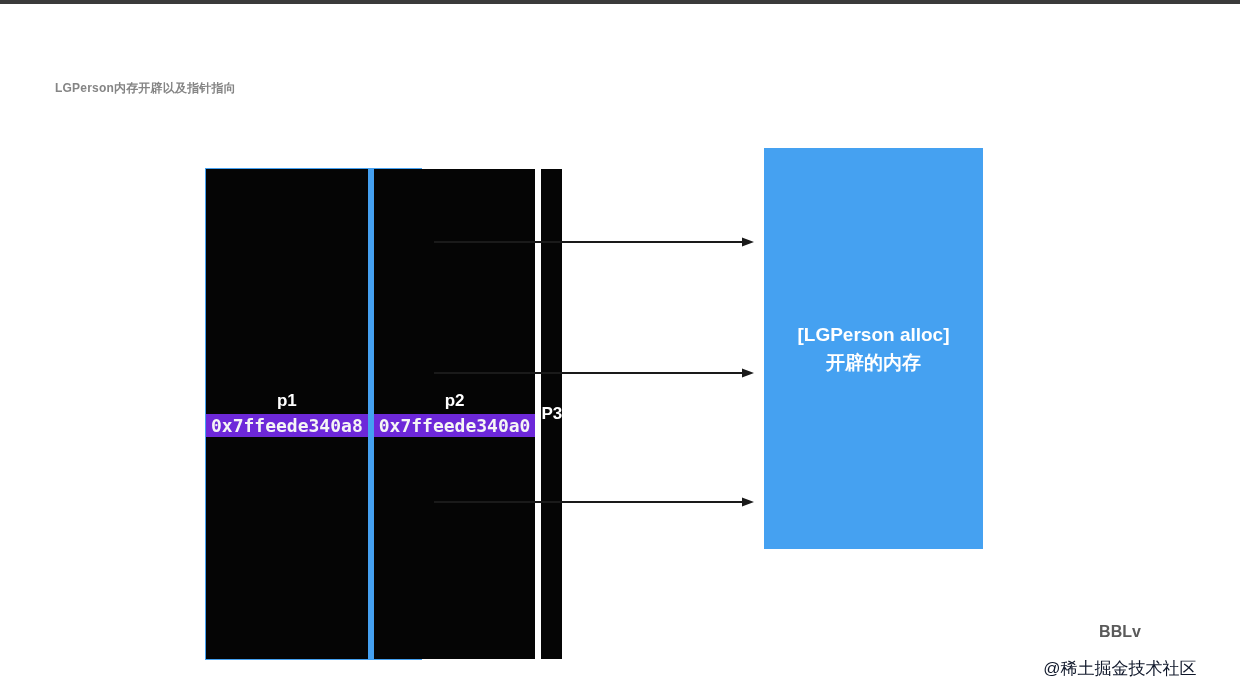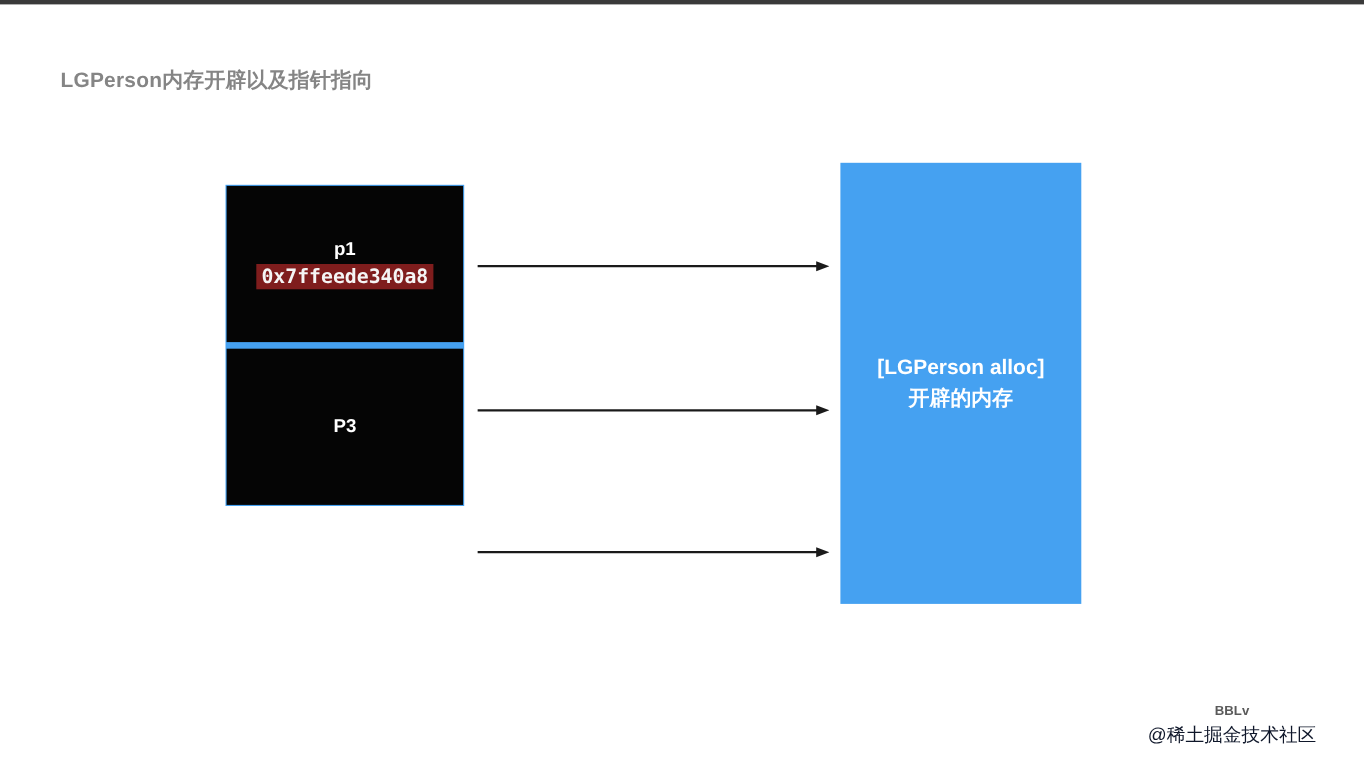--- a/index.html
+++ b/index.html
@@ -13,37 +13,37 @@
 
   .top-bar {
     position: absolute;
     left: 0; top: 0;
     width: 1240px; height: 4px;
     background: #3a3a3a;
   }
 
   .slide-title {
     position: absolute;
-    left: 55px; top: 60px;
-    font-size: 19px;
+    left: 55px; top: 80px;
+    font-size: 12px;
     font-weight: 700;
     color: #858585;
     letter-spacing: 0.2px;
     text-align: center;
   }
 
   
   .pointer-stack {
     position: absolute;
     left: 205px; top: 168px;
-    width: 217px; height: 292px;
+    width: 217px; height: 492px;
     background: #45a1f1;
     padding: 1px;
     display: flex;
-    flex-direction: column;
+    flex-direction: row;
     gap: 6px;
   }
   .pointer-cell {
     flex: 1;
     background: #050505;
     display: flex;
     flex-direction: column;
     align-items: center;
     justify-content: center;
     gap: 3px;
@@ -51,21 +51,21 @@
   .pointer-label {
     color: #ffffff;
     font-size: 17px;
     font-weight: 700;
   }
   .pointer-address {
     font-family: "DejaVu Sans Mono", monospace;
     font-weight: 700;
     font-size: 18px;
     color: #f5f5f5;
-    background: #7f1d1d;
+    background: #6d28d9;
     padding: 1px 5px;
     white-space: nowrap;
   }
 
   
   .arrow {
     position: absolute;
     left: 434px;
     width: 320px; height: 12px;
   }
@@ -95,41 +95,45 @@
   }
 
   
   .watermark {
     position: absolute;
     right: 20px; bottom: 18px;
     width: 200px;
     text-align: center;
   }
   .watermark-author {
-    font-size: 12px;
+    font-size: 16px;
     font-weight: 700;
     color: #5a5a5a;
-    margin-bottom: 4px;
+    margin-bottom: 16px;
   }
   .watermark-community {
     font-size: 17px;
     color: #0f172a;
   }
 </style>
 </head>
 <body>
 
 <div class="top-bar"></div>
 
 <div class="slide-title">LGPerson内存开辟以及指针指向</div>
 
 <div class="pointer-stack">
   <div class="pointer-cell">
     <div class="pointer-label">p1</div>
     <div class="pointer-address">0x7ffeede340a8</div>
+  </div>
+  <div class="pointer-cell">
+    <div class="pointer-label">p2</div>
+    <div class="pointer-address">0x7ffeede340a0</div>
   </div>
   <div class="pointer-cell">
     <div class="pointer-label">P3</div>
   </div>
 </div>
 
 <div class="arrow arrow-1">
   <svg width="320" height="12" viewBox="0 0 320 12">
     <line x1="0" y1="6" x2="310" y2="6" stroke="#1a1a1a" stroke-width="2"></line>
     <polygon points="308,1.5 320,6 308,10.5" fill="#1a1a1a"></polygon>

